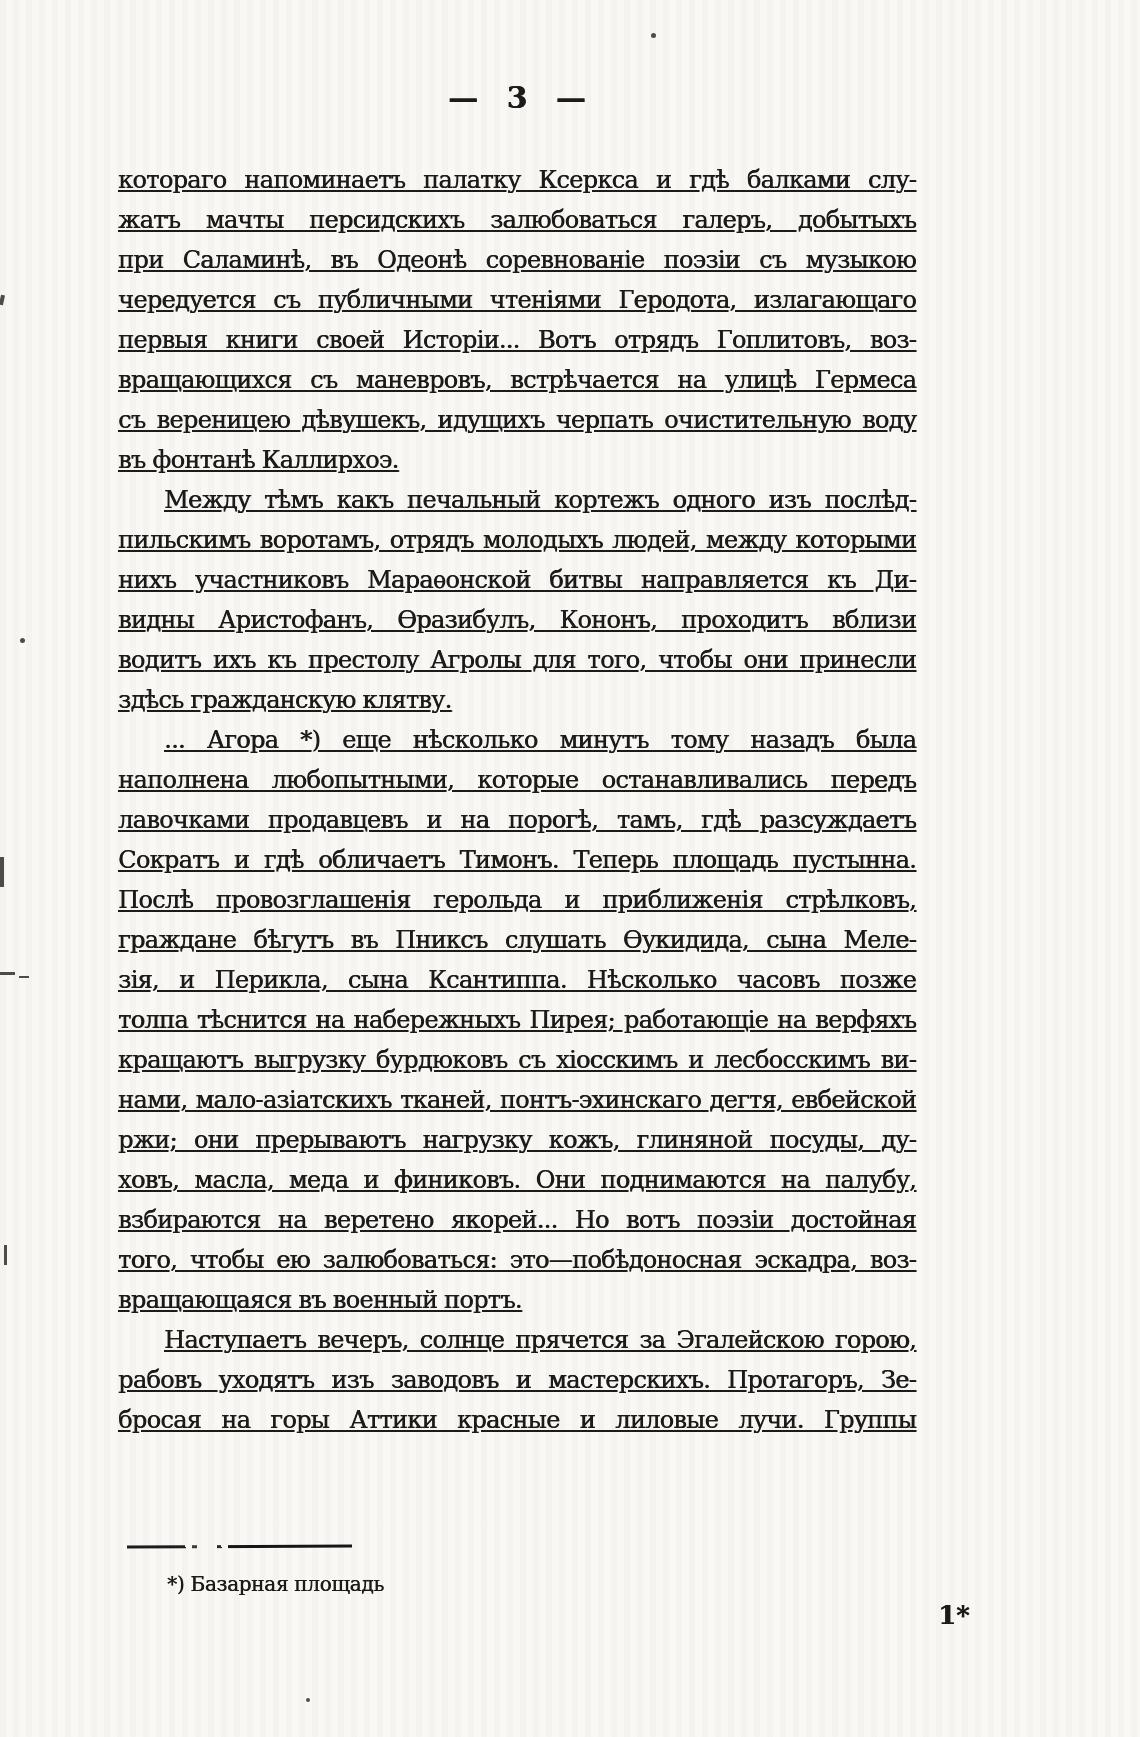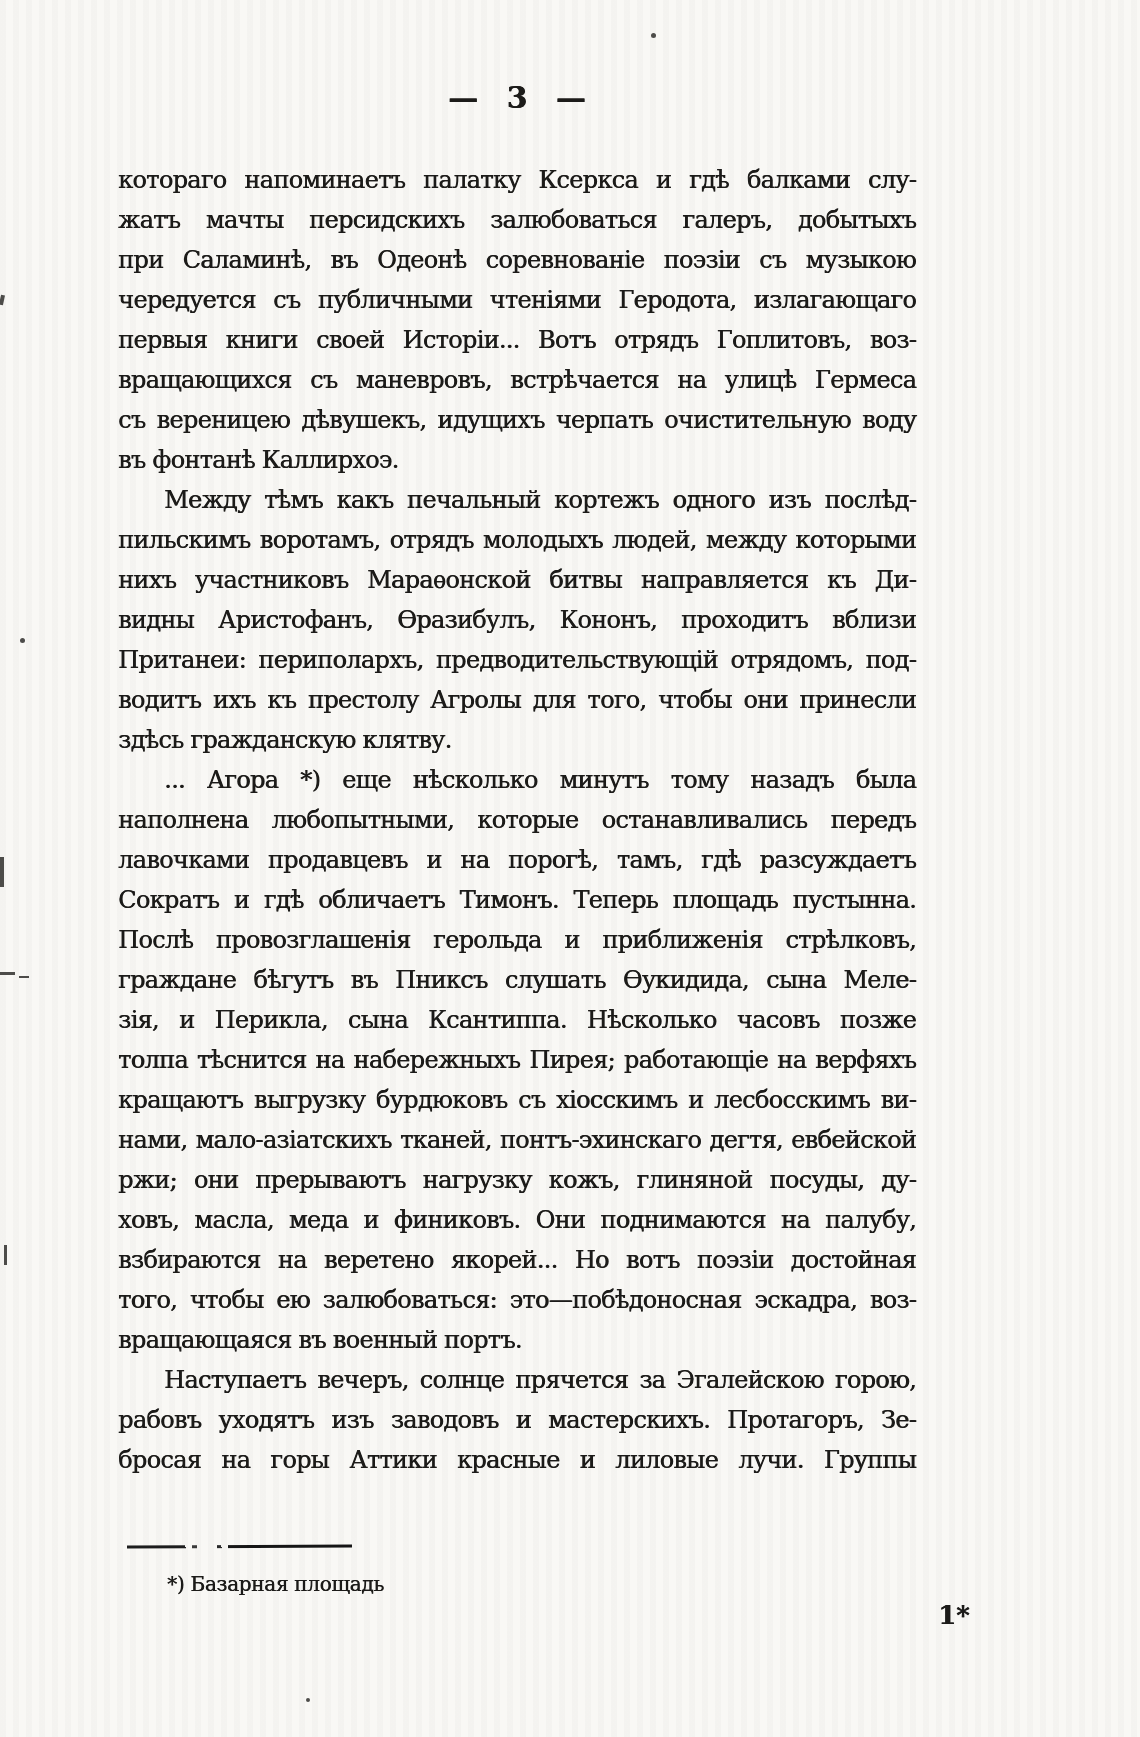--- a/index.html
+++ b/index.html
@@ -18,21 +18,21 @@
     position: absolute;
     left: 118px; top: 80px; width: 798px;
     text-align: center;
     font-size: 30px;
     font-weight: bold;
     word-spacing: 18px;
     text-shadow: 0.5px 0 0 currentColor;
   }
   .page-text {
     position: absolute;
-    left: 118px; top: 160px; width: 798px;
+    left: 118px; top: 160px; width: 798px; text-decoration: underline;
   }
   .line {
     height: 40px;
     line-height: 40px;
     font-size: 24px;
     letter-spacing: -0.7px;
     white-space: normal;
     text-align: justify;
     text-align-last: justify;
     text-shadow: 0.55px 0 0 currentColor;
@@ -82,21 +82,20 @@
     <div class="line">при Саламинѣ, въ Одеонѣ соревнованіе поэзіи съ музыкою</div>
     <div class="line">чередуется съ публичными чтеніями Геродота, излагающаго</div>
     <div class="line">первыя книги своей Исторіи... Вотъ отрядъ Гоплитовъ, воз-</div>
     <div class="line">вращающихся съ маневровъ, встрѣчается на улицѣ Гермеса</div>
     <div class="line">съ вереницею дѣвушекъ, идущихъ черпать очистительную воду</div>
     <div class="line endline">въ фонтанѣ Каллирхоэ.</div>
     <div class="line indent">Между тѣмъ какъ печальный кортежъ одного изъ послѣд-</div>
     <div class="line">пильскимъ воротамъ, отрядъ молодыхъ людей, между которыми</div>
     <div class="line">нихъ участниковъ Мараѳонской битвы направляется къ Ди-</div>
     <div class="line">видны Аристофанъ, Ѳразибулъ, Кононъ, проходитъ вблизи</div>
-    <div class="line">Пританеи: периполархъ, предводительствующій отрядомъ, под-</div>
     <div class="line">водитъ ихъ къ престолу Агролы для того, чтобы они принесли</div>
     <div class="line endline">здѣсь гражданскую клятву.</div>
     <div class="line indent">... Агора *) еще нѣсколько минутъ тому назадъ была</div>
     <div class="line">наполнена любопытными, которые останавливались передъ</div>
     <div class="line">лавочками продавцевъ и на порогѣ, тамъ, гдѣ разсуждаетъ</div>
     <div class="line">Сократъ и гдѣ обличаетъ Тимонъ. Теперь площадь пустынна.</div>
     <div class="line">Послѣ провозглашенія герольда и приближенія стрѣлковъ,</div>
     <div class="line">граждане бѣгутъ въ Пниксъ слушать Ѳукидида, сына Меле-</div>
     <div class="line">зія, и Перикла, сына Ксантиппа. Нѣсколько часовъ позже</div>
     <div class="line">толпа тѣснится на набережныхъ Пирея; работающіе на верфяхъ</div>

